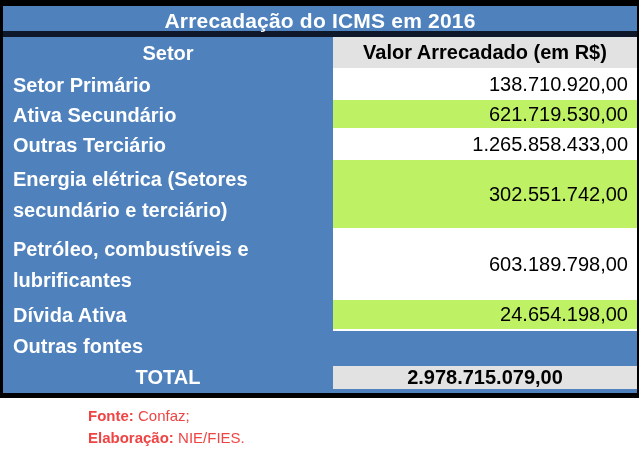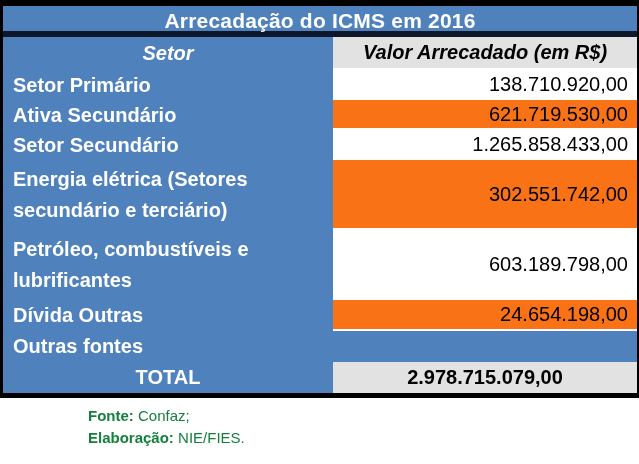--- a/index.html
+++ b/index.html
@@ -51,57 +51,57 @@
     flex: 1;
     background: #ffffff;
     color: #000;
     font-size: 20px;
     display: flex;
     align-items: center;
     justify-content: flex-end;
     padding-right: 9px;
     border-bottom: 2px solid #ffffff;
   }
-  .alt .cell-r { background: #f97316; padding-left: 24px; }
+  .alt .cell-r { background: #bef264; padding-left: 24px; }
 
-  .header-row { height: 33px; font-style: italic; }
+  .header-row { height: 33px; }
   .header-row .cell-l {
     justify-content: center;
     padding: 0;
   }
   .header-row .cell-r {
     background: #e2e2e2;
     font-weight: bold;
     justify-content: center;
     padding-right: 0;
   }
 
   .r-single { height: 30px; }
   .r-short  { height: 31px; }
   .r-tall   { height: 70px; }
 
-  .total-row { height: 31px; }
+  .total-row { height: 31px; align-items: center; }
   .total-row .cell-l {
     justify-content: center;
     padding: 0;
     font-size: 20px;
   }
   .total-row .cell-r {
     background: #e2e2e2;
     font-weight: bold;
     justify-content: center;
     padding-right: 0;
     border-bottom: none;
   }
 
   .footnote {
     margin: 7px 0 0 88px;
     font-size: 15px;
     line-height: 22px;
-    color: #15803d;
+    color: #ef4444;
   }
   .footnote .b { font-weight: bold; }
 </style>
 </head>
 <body>
 
 <div class="page">
 
   <div class="tbl">
 
@@ -116,36 +116,36 @@
       <div class="cell-l">Setor Primário</div>
       <div class="cell-r">138.710.920,00</div>
     </div>
 
     <div class="row r-single alt">
       <div class="cell-l">Ativa Secundário</div>
       <div class="cell-r">621.719.530,00</div>
     </div>
 
     <div class="row r-single">
-      <div class="cell-l">Setor Secundário</div>
+      <div class="cell-l">Outras Terciário</div>
       <div class="cell-r">1.265.858.433,00</div>
     </div>
 
     <div class="row r-tall alt">
       <div class="cell-l">Energia elétrica (Setores secundário e terciário)</div>
       <div class="cell-r">302.551.742,00</div>
     </div>
 
     <div class="row r-tall">
       <div class="cell-l">Petróleo, combustíveis e lubrificantes</div>
       <div class="cell-r">603.189.798,00</div>
     </div>
 
     <div class="row r-short alt">
-      <div class="cell-l">Dívida Outras</div>
+      <div class="cell-l">Dívida Ativa</div>
       <div class="cell-r">24.654.198,00</div>
     </div>
 
     <div class="row r-short">
       <div class="cell-l">Outras fontes</div>
     </div>
 
     <div class="row total-row">
       <div class="cell-l">TOTAL</div>
       <div class="cell-r">2.978.715.079,00</div>

